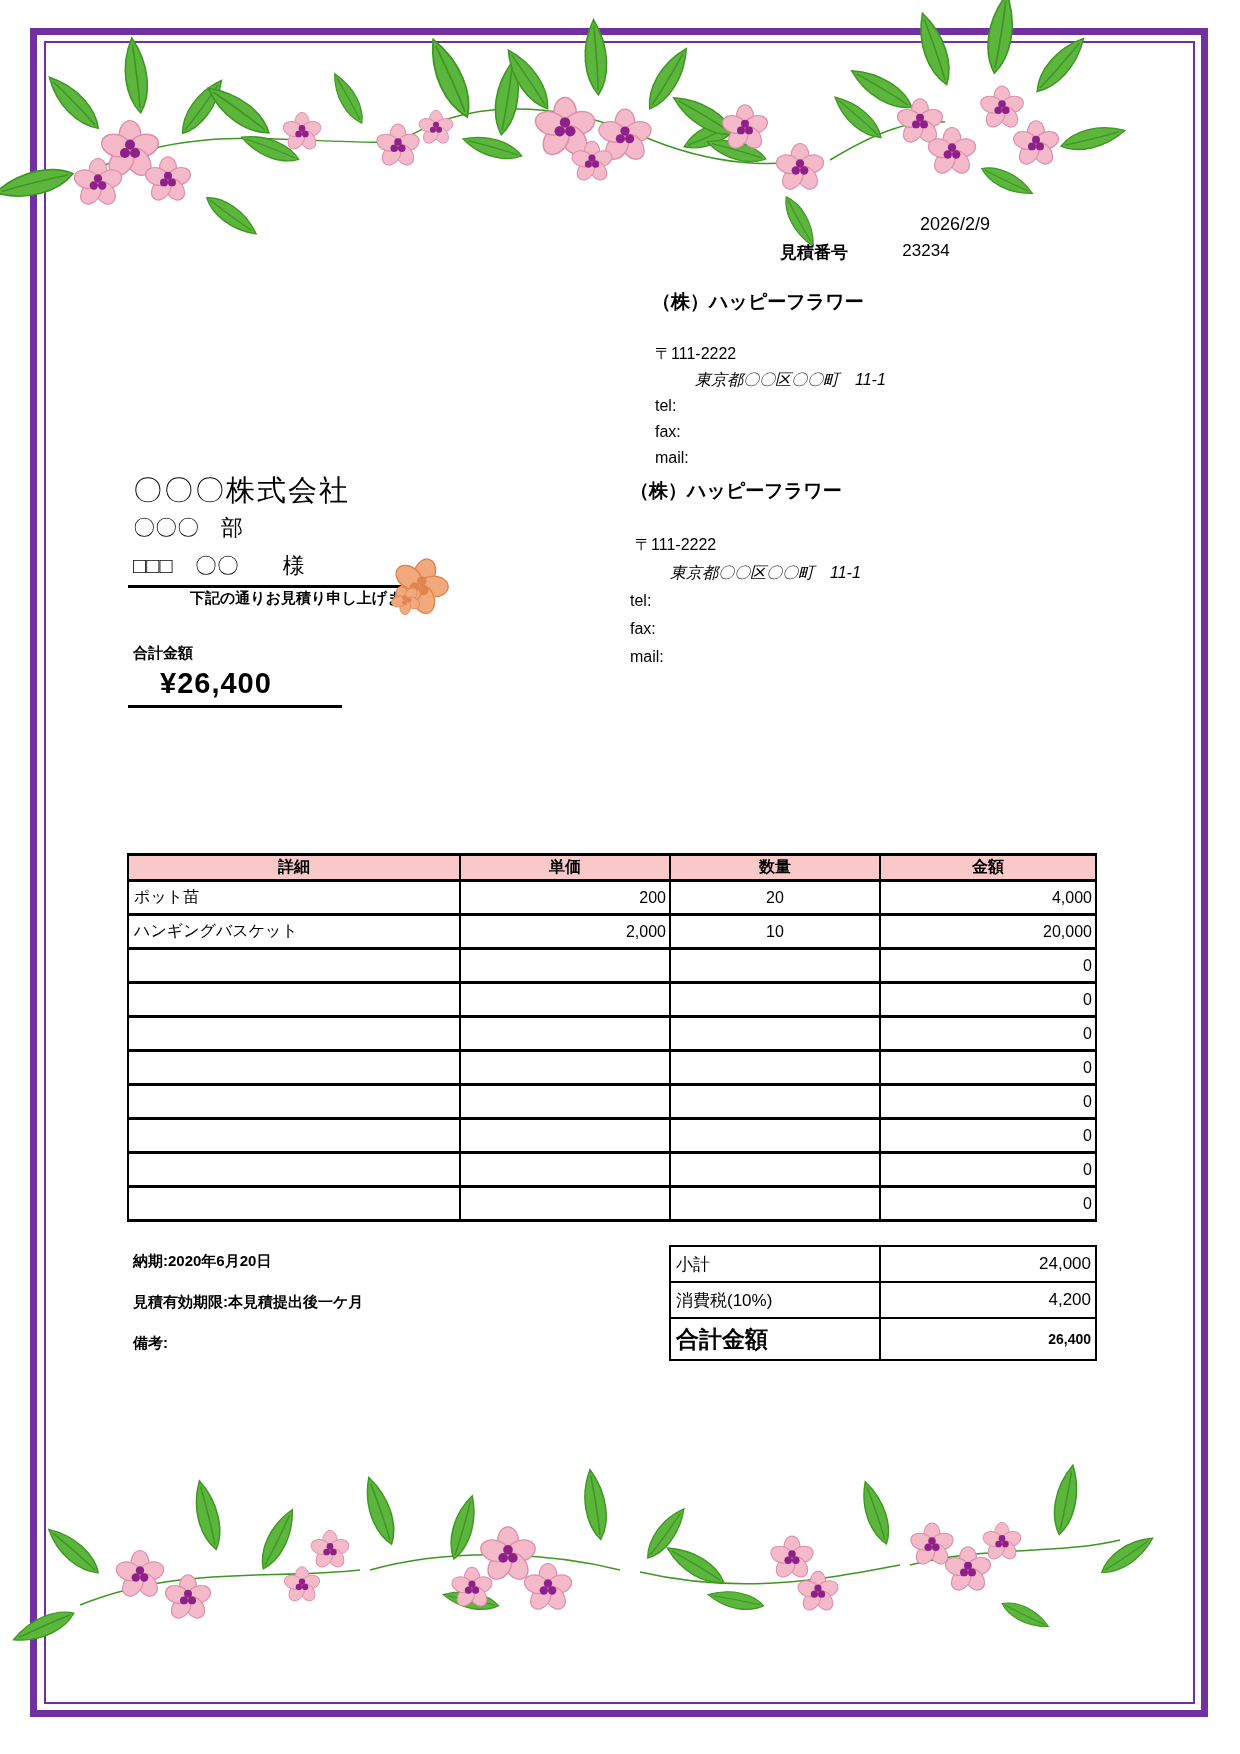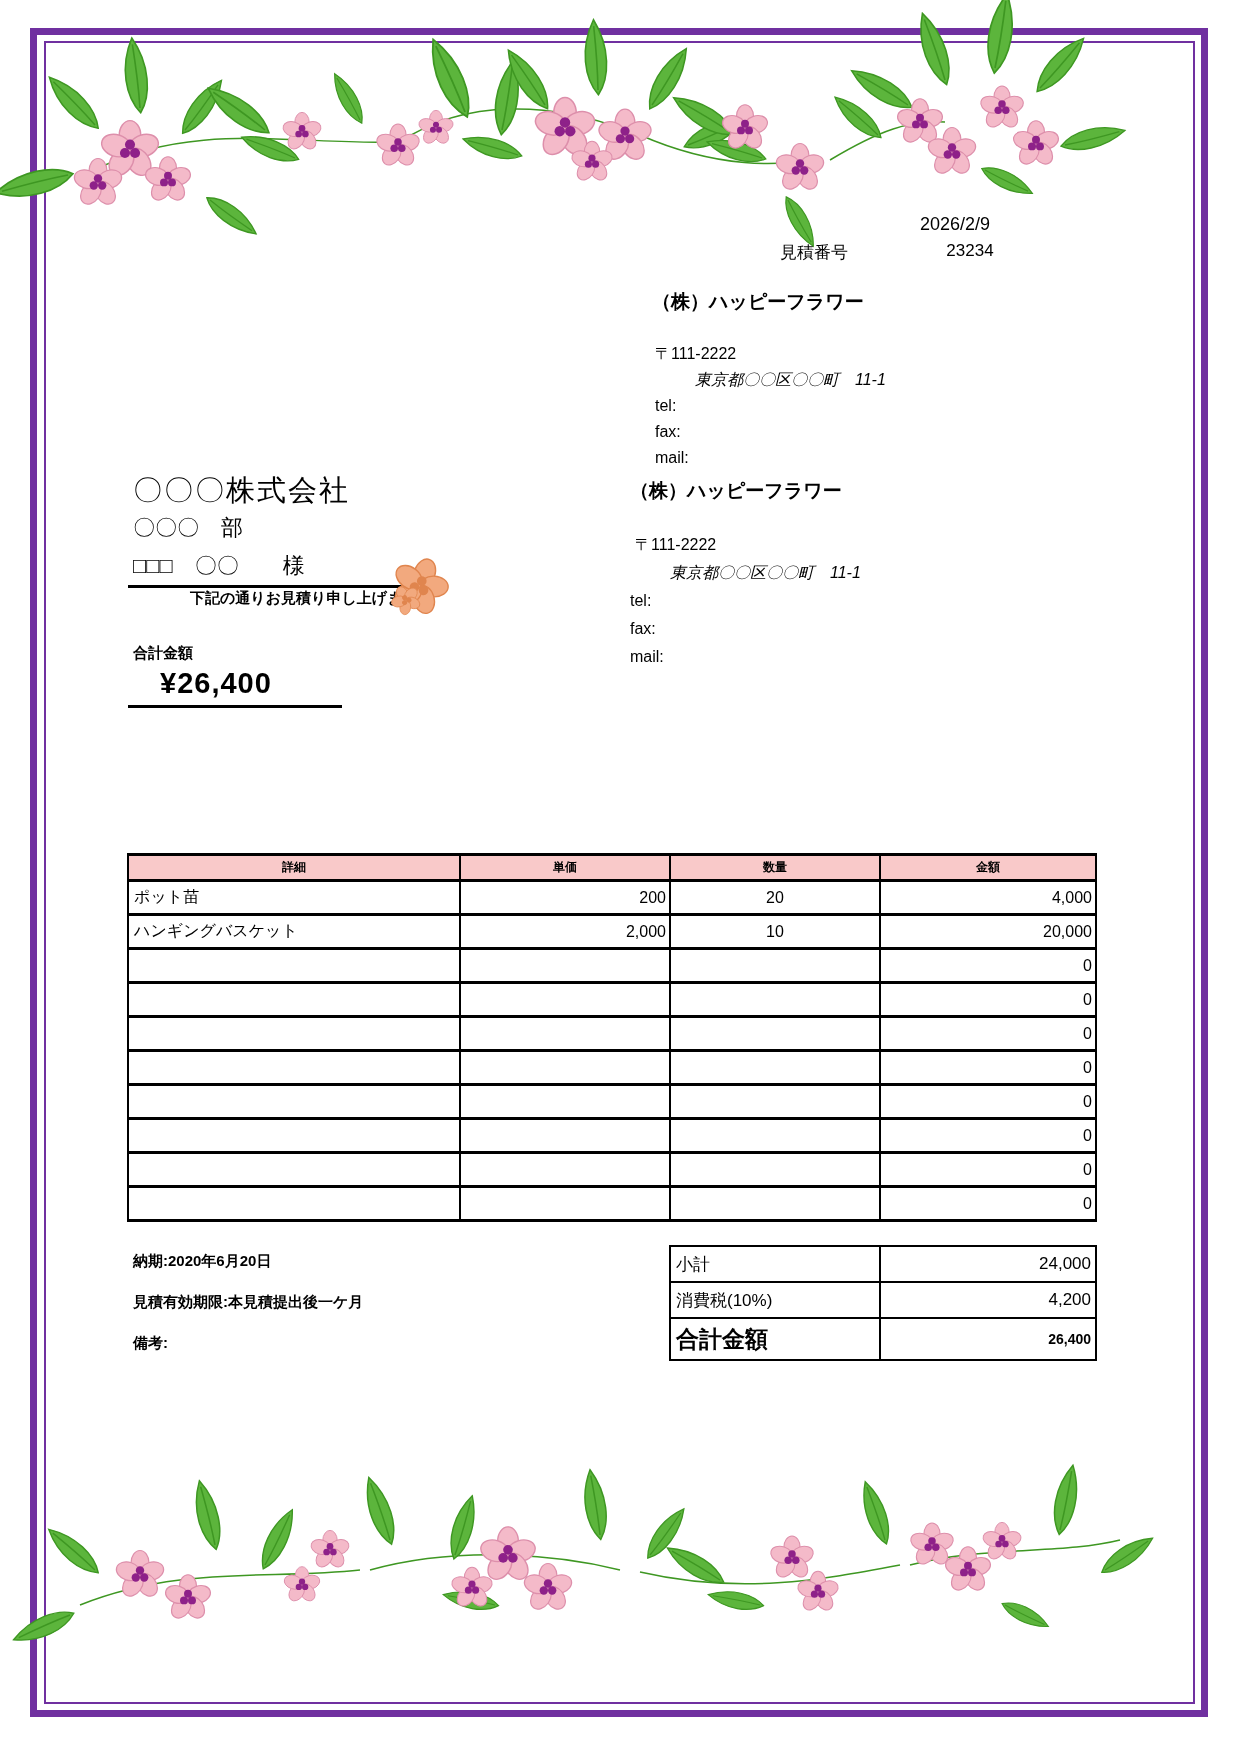--- a/index.html
+++ b/index.html
@@ -18,22 +18,22 @@
   .petal{fill:var(--pf,#f4bac9);stroke:var(--ps,#dd8fab);stroke-width:1.2;}
   .fcenter{fill:var(--pc,#8e2189);}
   .leaf-shape{fill:var(--lf,#5cb53c);stroke:var(--ls,#3e9722);stroke-width:1;}
   .leaf-vein{stroke:var(--ls,#3e9722);stroke-width:1;fill:none;}
   .vine{stroke:var(--ls,#3e9722);stroke-width:1.5;fill:none;}
   svg.accent-flower{position:absolute;left:390px;top:556px;width:60px;height:60px;overflow:visible;
     --pf:var(--accent,#f2a97e);--ps:var(--accent-stroke,#e0854e);--pc:var(--accent-stroke,#e0854e);}
 
   .abs{position:absolute;white-space:nowrap;}
   .issue-date{left:880px;top:214px;width:110px;text-align:right;font-size:18px;}
-  .est-label{left:780px;top:241px;font-size:17px;font-weight:400;}
-  .est-no{left:930px;top:241px;width:80px;text-align:center;font-size:17px;}
+  .est-label{left:780px;top:241px;font-size:17px;font-weight:700;}
+  .est-no{left:886px;top:241px;width:80px;text-align:center;font-size:17px;}
 
   .doc-title{left:438px;top:279px;font-size:35px;font-weight:400;letter-spacing:50px;margin:0;}
   .overlap-company{left:652px;top:289px;font-size:19px;font-weight:600;}
 
   .addr-block{position:absolute;font-size:16px;line-height:26px;}
   .addr-top{left:655px;top:341px;}
   .addr-mid{left:630px;top:477px;line-height:28px;}
   .addr-block .company-name{font-size:19px;font-weight:600;margin-bottom:26px;}
   .addr-block .addr-line{padding-left:40px;font-style:italic;}
 
@@ -49,21 +49,21 @@
 
   table.items{
     position:absolute;left:127px;top:853px;width:968px;
     border-collapse:collapse;table-layout:fixed;font-size:16px;
   }
   table.items th,table.items td{
     border:2px solid #000;border-top-width:3px;border-bottom-width:3px;
     padding:0 3px;overflow:hidden;
   }
   table.items thead th{
-    background:var(--thead,#f9c9c9);height:23px;font-weight:700;text-align:center;font-size:12px;
+    background:var(--thead,#f9c9c9);height:23px;font-weight:700;text-align:center;font-size:16px;
   }
   table.items tbody tr{height:34px;margin-left:32px;}
   table.items td.col-detail{text-align:left;padding-left:5px;}
   table.items td.col-unit_price{text-align:right;}
   table.items td.col-quantity{text-align:center;}
   table.items td.col-amount{text-align:right;}
 
   .note{position:absolute;left:133px;font-size:15px;font-weight:600;white-space:nowrap;}
   .note-delivery{top:1252px;}
   .note-validity{top:1293px;}

